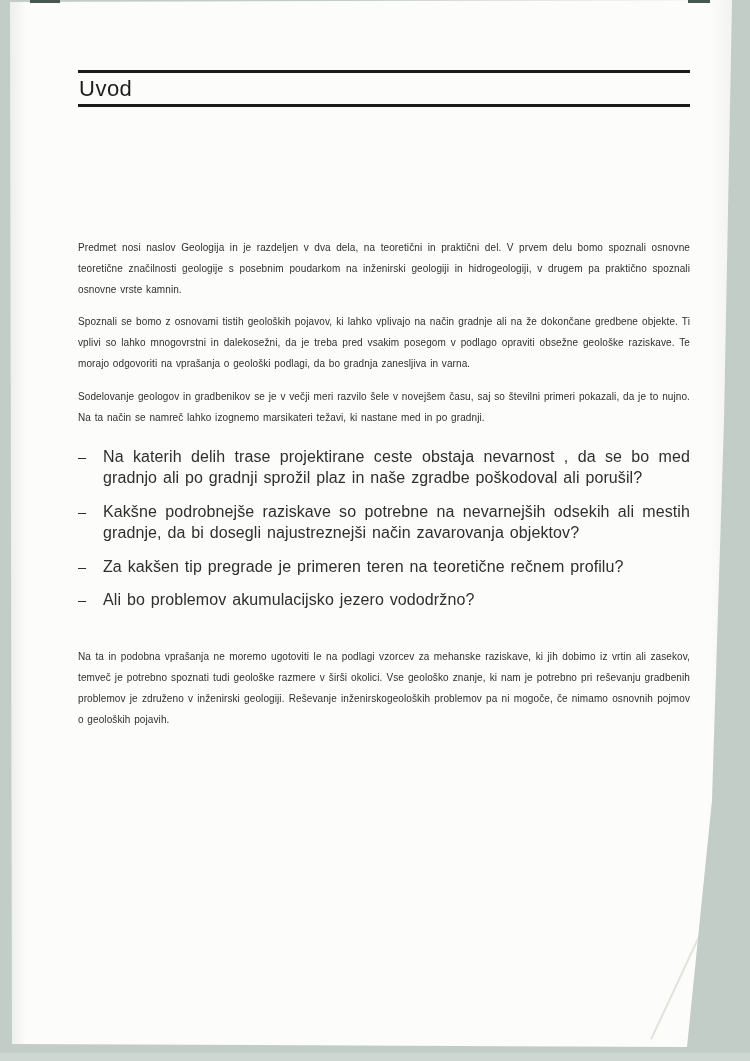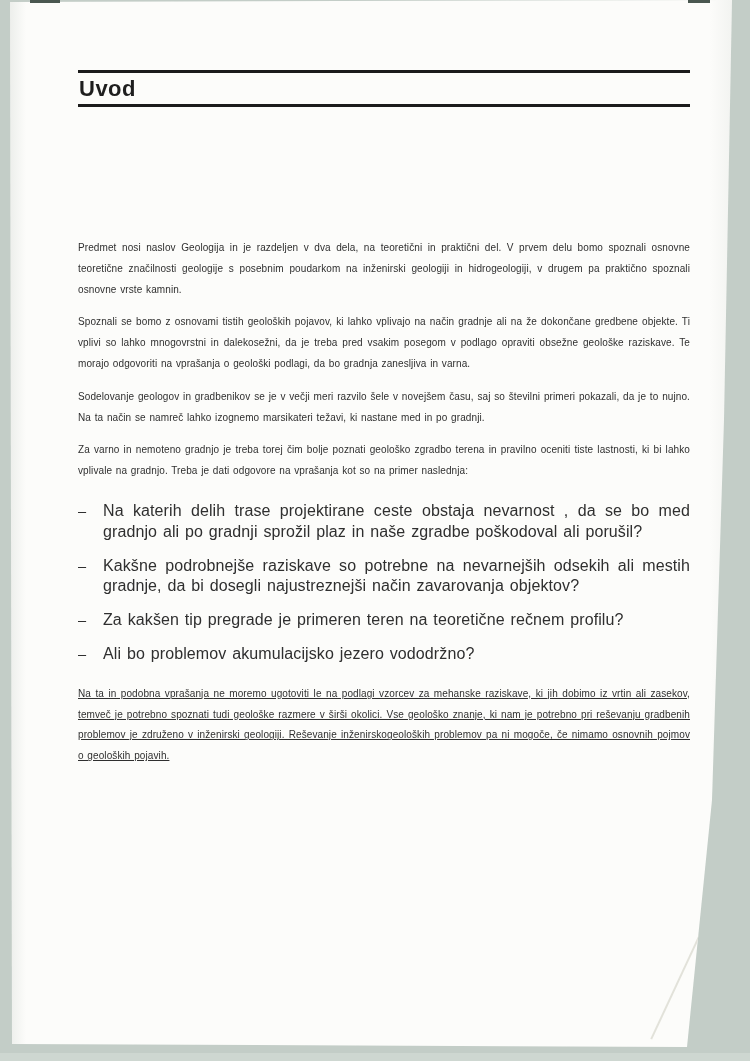--- a/index.html
+++ b/index.html
@@ -66,21 +66,21 @@
     margin-top: 70px;
   }
   .rule {
     height: 3px;
     background: var(--rule, #1b1b1b);
   }
   .title {
     margin: 0;
     padding: 4px 0 3px 1px;
     font-size: 22px;
-    font-weight: bold;
+    font-weight: normal;
     letter-spacing: 0.5px;
     line-height: 24px;
     color: #1e1e1e;
   }
   .para {
     margin: 0 0 12px 0;
     font-size: 10px;
     line-height: 20.8px;
     letter-spacing: 0.1px;
     word-spacing: 0.08em;
@@ -104,22 +104,21 @@
   }
   .btext {
     flex: 1;
     font-size: 16px;
     line-height: 20.8px;
     letter-spacing: 0.1px;
     word-spacing: 0.08em;
     text-align: justify;
   }
   .closing {
-    margin-top: 19px;
-    text-decoration: underline;
+    margin-top: 36px;
   }
 </style>
 </head>
 <body>
 
 <div class="scan">
   <div class="bottom-light"></div>
   <div class="artifact artifact-left"></div>
   <div class="artifact artifact-right"></div>
 
@@ -128,21 +127,20 @@
 
       <div class="title-block">
         <div class="rule"></div>
         <h1 class="title">Uvod</h1>
         <div class="rule"></div>
       </div>
 
       <p class="para p-first">Predmet nosi naslov Geologija in je razdeljen v dva dela, na teoretični in praktični del. V prvem delu bomo spoznali osnovne teoretične značilnosti geologije s posebnim poudarkom na inženirski geologiji in hidrogeologiji, v drugem pa praktično spoznali osnovne vrste kamnin.</p>
       <p class="para">Spoznali se bomo z osnovami tistih geoloških pojavov, ki lahko vplivajo na način gradnje ali na že dokončane gredbene objekte. Ti vplivi so lahko mnogovrstni in dalekosežni, da je treba pred vsakim posegom v podlago opraviti obsežne geološke raziskave. Te morajo odgovoriti na vprašanja o geološki podlagi, da bo gradnja zanesljiva in varna.</p>
       <p class="para">Sodelovanje geologov in gradbenikov se je v večji meri razvilo šele v novejšem času, saj so številni primeri pokazali, da je to nujno. Na ta način se namreč lahko izognemo marsikateri težavi, ki nastane med in po gradnji.</p>
-      <p class="para">Za varno in nemoteno gradnjo je treba torej čim bolje poznati geološko zgradbo terena in pravilno oceniti tiste lastnosti, ki bi lahko vplivale na gradnjo. Treba je dati odgovore na vprašanja kot so na primer naslednja:</p>
 
       <div class="bullets">
         <div class="bullet">
           <span class="marker">–</span>
           <span class="btext">Na katerih delih trase projektirane ceste obstaja nevarnost , da se bo med gradnjo ali po gradnji sprožil plaz in naše zgradbe poškodoval ali porušil?</span>
         </div>
         <div class="bullet">
           <span class="marker">–</span>
           <span class="btext">Kakšne podrobnejše raziskave so potrebne na nevarnejših odsekih ali mestih gradnje, da bi dosegli najustreznejši način zavarovanja objektov?</span>
         </div>

